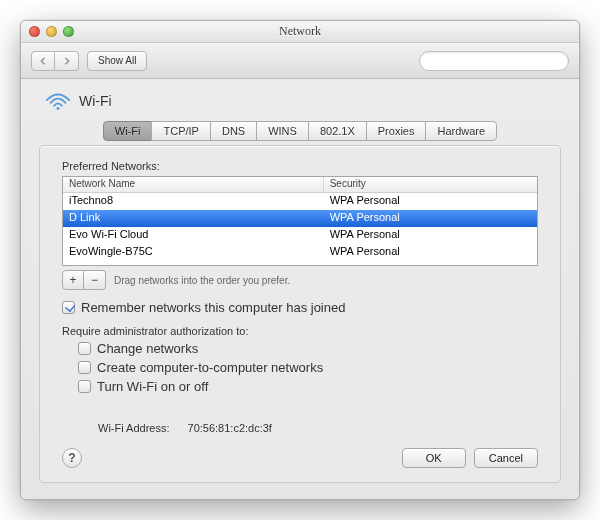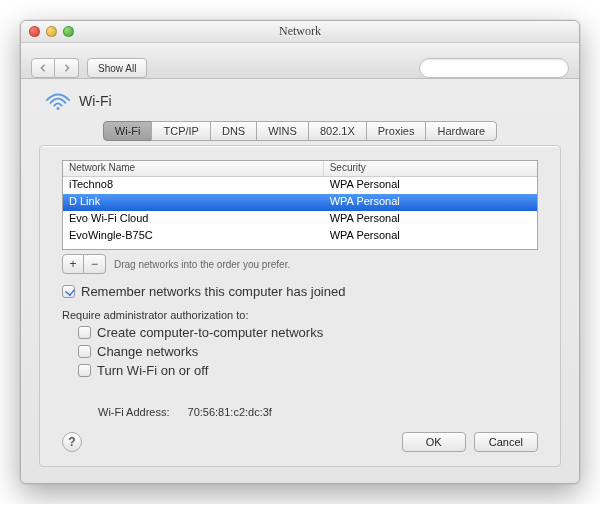--- a/index.html
+++ b/index.html
@@ -34,21 +34,21 @@
   .tl { width: 11px; height: 11px; border-radius: 50%; border: 1px solid rgba(0,0,0,0.2); }
   .tl.red { background: radial-gradient(circle at 30% 30%, #ff7b6f, #d14334); }
   .tl.yellow { background: radial-gradient(circle at 30% 30%, #ffd86f, #d1a534); }
   .tl.green { background: radial-gradient(circle at 30% 30%, #8fe07a, #4aa03c); }
   .title { position: absolute; left: 0; right: 0; text-align: center; font-size: 12px; color: #3a3a3a; text-shadow: 0 1px 0 #fff; pointer-events: none; font-family: Liberation Serif, serif; }
   .toolbar {
     height: 36px;
     background: linear-gradient(#f2f2f2, #dcdcdc);
     border-bottom: 1px solid #bfbfbf;
     display: flex;
-    align-items: flex-end;
+    align-items: center;
     padding: 0 10px;
     gap: 8px;
   }
   .navgroup { display: flex; }
   .navbtn, .showall {
     height: 20px;
     background: linear-gradient(#fdfdfd, #e6e6e6);
     border: 1px solid #b5b5b5;
     border-radius: 4px;
     font-size: 10px;
@@ -277,20 +277,21 @@
         <div class="tab active">Wi-Fi</div>
         <div class="tab">TCP/IP</div>
         <div class="tab">DNS</div>
         <div class="tab">WINS</div>
         <div class="tab">802.1X</div>
         <div class="tab">Proxies</div>
         <div class="tab">Hardware</div>
       </div>
 
     <div class="panel">
+      <div class="label">Preferred Networks:</div>
 
       <div class="netlist">
         <div class="nethead">
           <div class="col name">Network Name</div>
           <div class="col sec">Security</div>
         </div>
         <div id="netrows">
             <div class="netrow">
               <div class="cell name">iTechno8</div>
               <div class="cell sec">WPA Personal</div>
@@ -320,25 +321,25 @@
 
       <div class="checkrow">
         <div id="remember-cb" class="checkbox checked"></div>
         <span>Remember networks this computer has joined</span>
       </div>
 
       <div class="sublabel">Require administrator authorization to:</div>
       <div class="subchecks" id="adminopts">
           <div class="checkrow">
             <div class="checkbox"></div>
-            <span>Create computer-to-computer networks</span>
+            <span>Change networks</span>
           </div>
           <div class="checkrow">
             <div class="checkbox"></div>
-            <span>Change networks</span>
+            <span>Create computer-to-computer networks</span>
           </div>
           <div class="checkrow">
             <div class="checkbox"></div>
             <span>Turn Wi-Fi on or off</span>
           </div>
         </div>
 
       <div class="addrrow">
         <span>Wi-Fi Address:</span>
         <span>70:56:81:c2:dc:3f</span>

